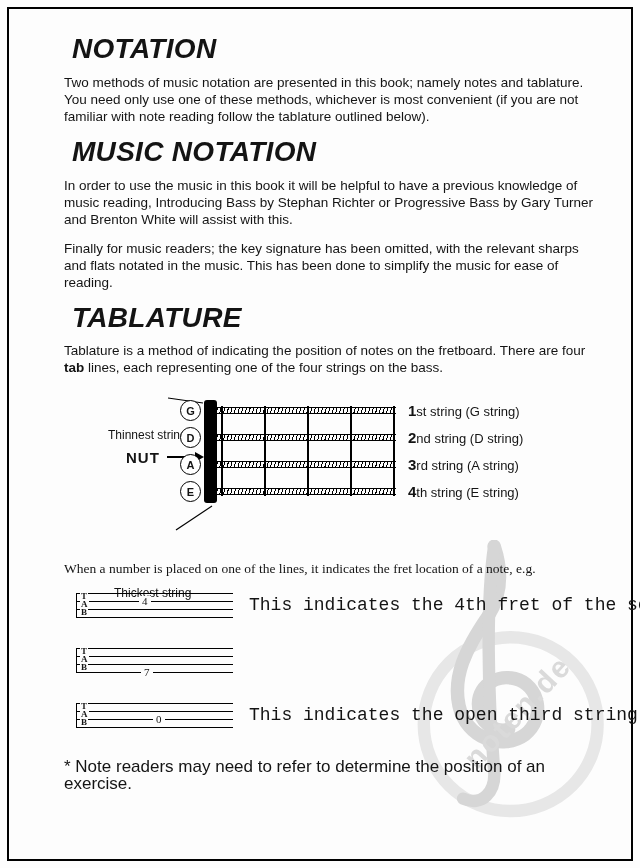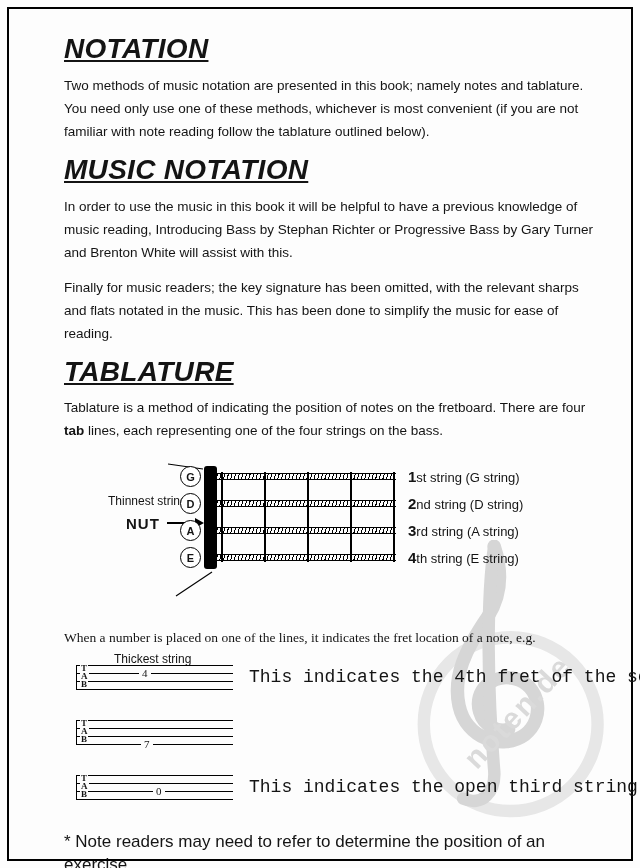--- a/index.html
+++ b/index.html
@@ -4,23 +4,23 @@
 <style>
   html,body{margin:0;padding:0}
   body{
     width:640px;height:868px;position:relative;overflow:hidden;
     background:#fdfdfd;color:#141414;
     font-family:"Liberation Sans",sans-serif;
   }
   .frame{position:absolute;left:7px;top:7px;right:7px;bottom:7px;border:2px solid #000;}
   .content{position:absolute;left:64px;top:34px;width:536px;z-index:2;}
   h1{font-size:28px;font-style:italic;font-weight:bold;line-height:1.1;
-     margin:8px 0 9px;letter-spacing:.3px;text-decoration:underline;}
+     margin:8px 8px 9px;letter-spacing:.3px;}
   h1.first{margin-top:0;}
-  p{font-size:13.5px;line-height:23px;margin:0 0 12px;}
+  p{font-size:13.5px;line-height:17px;margin:0 0 12px;}
   .footnote{font-size:17px;margin-top:2px;}
   .closing{margin-top:8px;}
 
   
   .diagram{position:relative;height:162px;margin:4px 0 10px;}
   .connectors{position:absolute;left:0;top:0;}
   .small-lbl{position:absolute;font-size:12px;white-space:nowrap;margin-top:40px;}
   .lbl-thin{left:44px;top:0;}
   .lbl-thick{left:50px;top:158px;text-align:right;}
   .nut-lbl{position:absolute;left:62px;top:61px;font-size:15px;font-weight:bold;letter-spacing:1px;}

